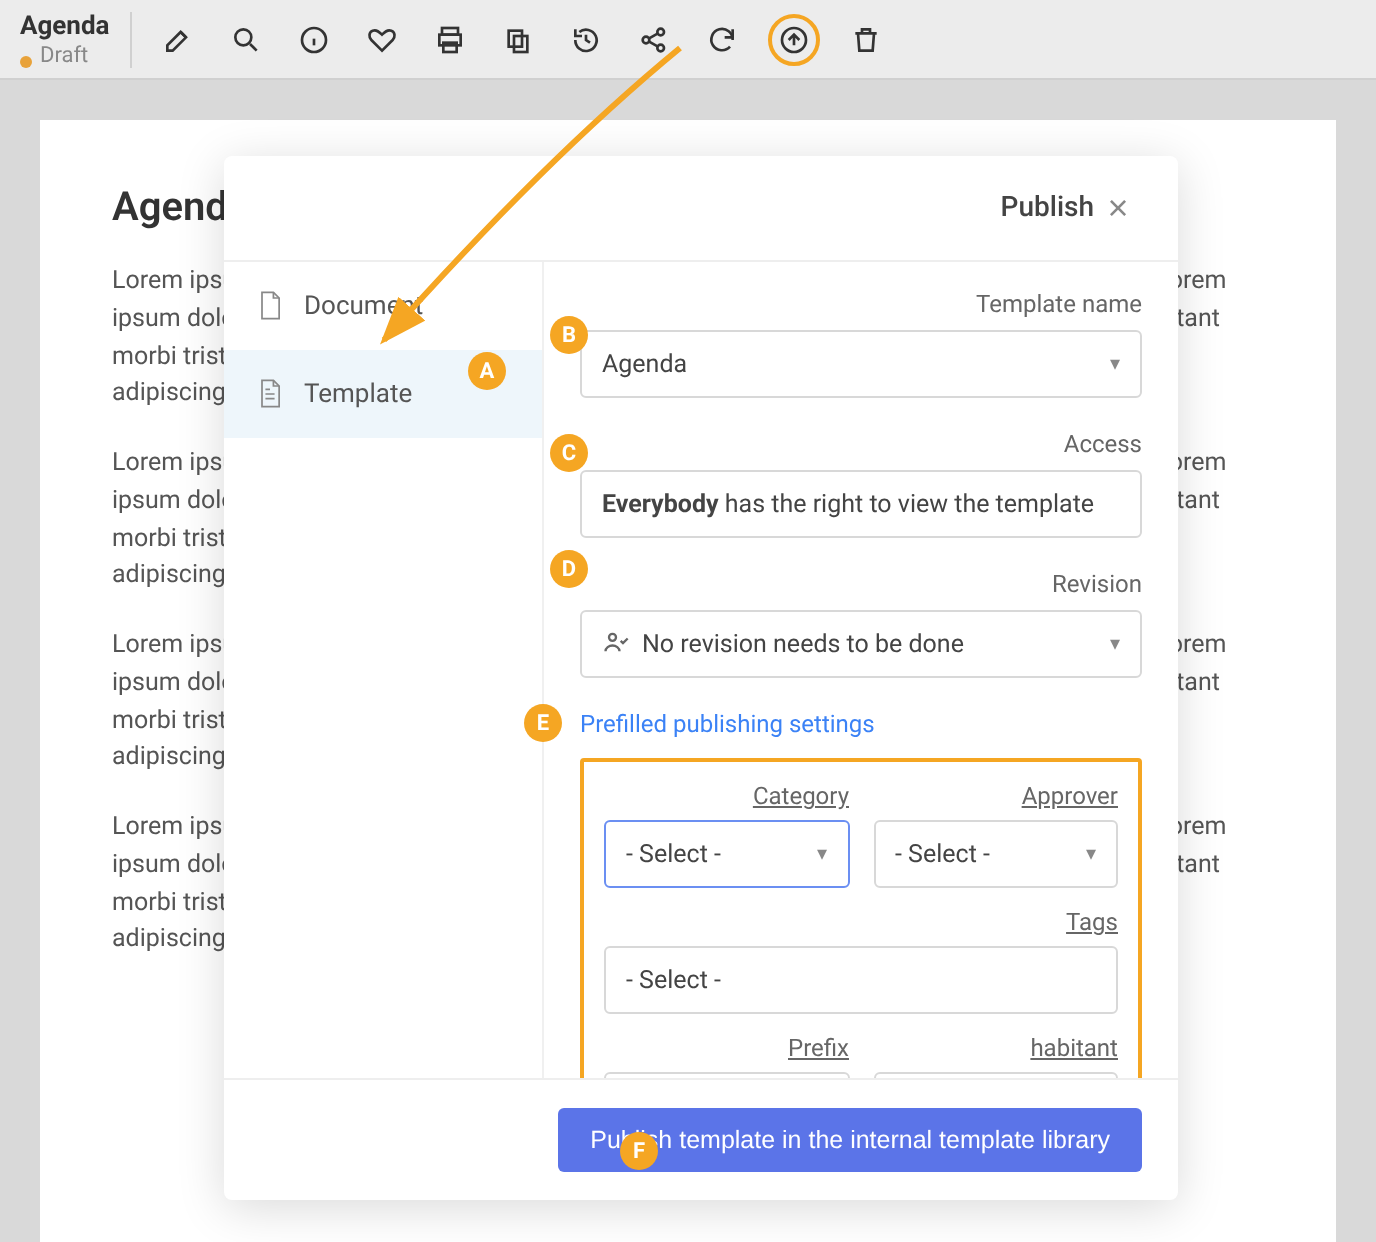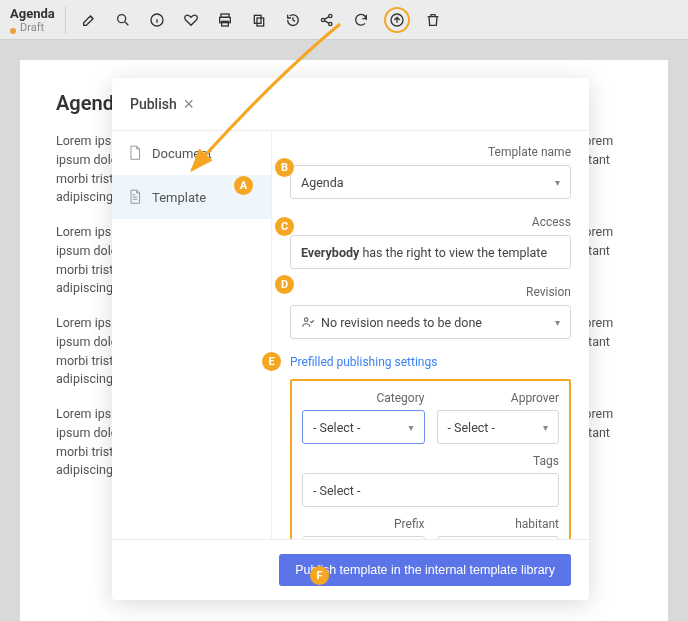--- a/index.html
+++ b/index.html
@@ -53,21 +53,21 @@
     position: absolute;
     top: 78px; left: 112px;
     width: 477px;
     height: 522px;
     background: #fff;
     border-radius: 4px;
     box-shadow: 0 4px 24px rgba(0,0,0,0.15);
     display: flex; flex-direction: column;
   }
   .modal-header {
-    display: flex; align-items: center; justify-content: flex-start;
+    display: flex; align-items: center; justify-content: flex-end;
     padding: 14px 18px;
     border-bottom: 1px solid #eee;
   }
   .modal-header .mtitle { font-size: 14px; color: #444; font-weight: 500; }
   .close-x { background: none; border: none; font-size: 18px; color: #888; cursor: pointer; width: 24px; height: 24px; }
   .modal-body { display: flex; flex: 1; overflow: hidden; }
   .mside {
     width: 160px;
     border-right: 1px solid #f0f0f0;
   }
@@ -88,21 +88,21 @@
     min-height: 34px;
   }
   .ctrl .chev { color: #888; font-size: 10px; }
   .section-title { font-size: 12px; color: #3b82f6; margin: 8px 0 10px 0; }
   .prefill-box {
     border: 2px solid #f5a623; border-radius: 2px;
     padding: 10px;
   }
   .row2 { display: flex; gap: 12px; }
   .row2 > .col { flex: 1; }
-  .col .field-label { margin-bottom: 5px; }
+  .col .field-label { margin-bottom: 5px; text-decoration: underline; }
   .ctrl.blue { border-color: #6b8ff2; }
   .modal-footer {
     border-top: 1px solid #eee;
     padding: 14px 18px;
     display: flex; justify-content: flex-end;
   }
   .btn-primary {
     background: #5b74e8; color: #fff; border: none; border-radius: 3px;
     padding: 9px 16px; font-size: 12.5px; cursor: pointer;
   }

